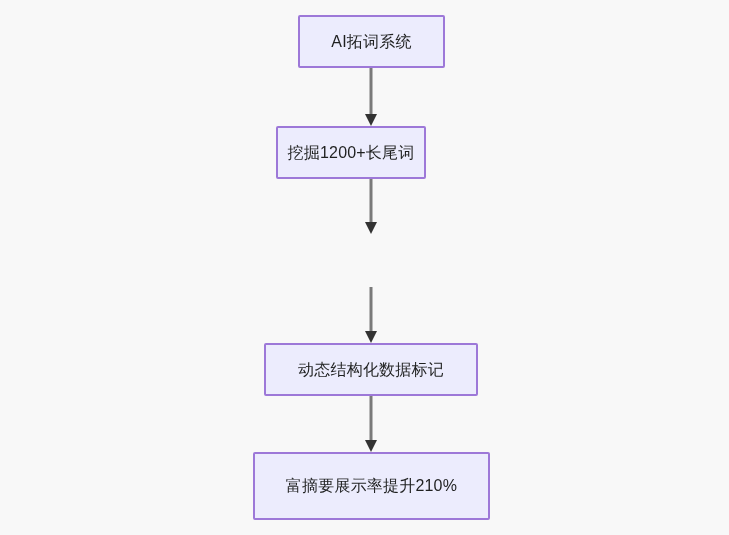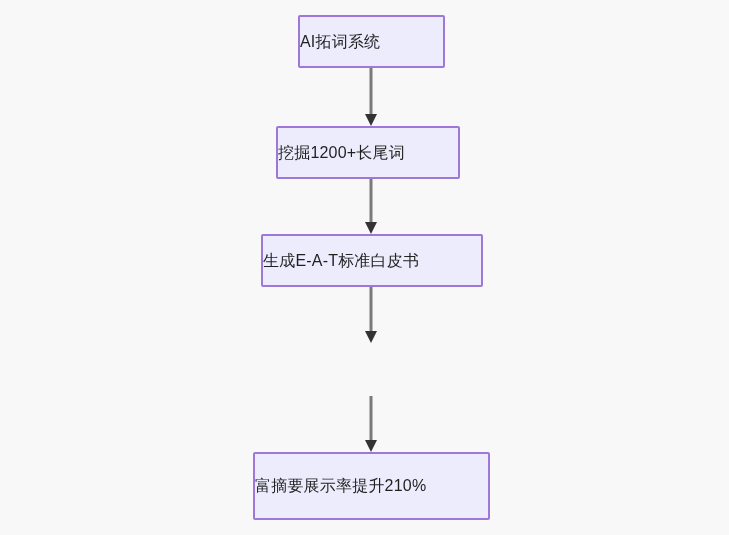--- a/index.html
+++ b/index.html
@@ -25,21 +25,21 @@
     box-sizing: border-box;
     background: #ececfd;
     border: 2px solid #9d78d8;
     border-radius: 2px;
     color: #1f2020;
     font-size: 16px;
     line-height: 1;
     letter-spacing: 0.2px;
     display: flex;
     align-items: center;
-    justify-content: flex-start;
+    justify-content: center;
     white-space: nowrap;
     user-select: none;
   }
 
   .flow-node .node-label {
     display: block;
     text-align: center;
   }
 
   .edge-svg {
@@ -84,26 +84,26 @@
     <g>
       <line class="edge-line" x1="371" y1="396" x2="371" y2="443"></line>
       <polygon class="edge-arrow-head" points="371,452 365,440 377,440"></polygon>
     </g>
   </svg>
 
   <div class="flow-node" style="left:298px; top:15px; width:147px; height:53px;">
     <span class="node-label">AI拓词系统</span>
   </div>
 
-  <div class="flow-node" style="left:276px; top:126px; width:184px; height:53px;">
+  <div class="flow-node" style="left:276px; top:126px; width:150px; height:53px;">
     <span class="node-label">挖掘1200+长尾词</span>
   </div>
 
-  <div class="flow-node" style="left:261px; top:234px; width:222px; height:53px;">
-    <span class="node-label">生成E-A-T标准白皮书</span>
+
+  <div class="flow-node" style="left:264px; top:343px; width:214px; height:53px;">
+    <span class="node-label">动态结构化数据标记</span>
   </div>
-
 
   <div class="flow-node" style="left:253px; top:452px; width:237px; height:68px;">
     <span class="node-label">富摘要展示率提升210%</span>
   </div>
 
 </div>
 
 </body></html>

